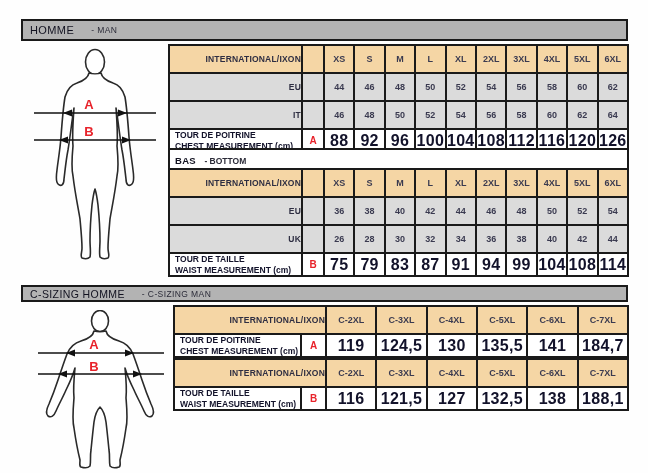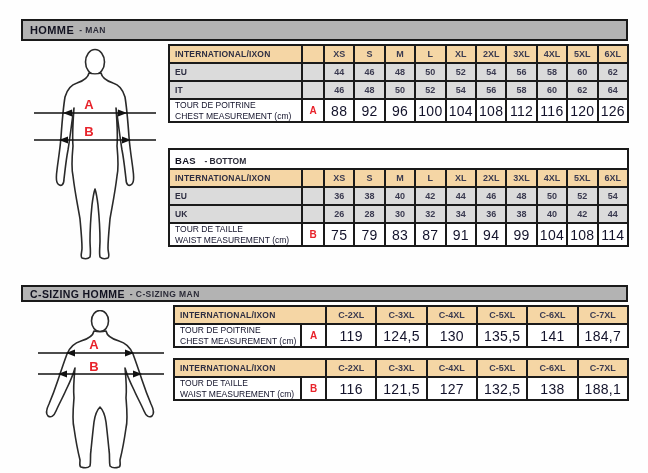--- a/index.html
+++ b/index.html
@@ -5,34 +5,34 @@
   html,body { margin:0; padding:0; background:#ffffff; }
   .page {
     position:relative; width:648px; height:473px; background:#fefefe;
     font-family:"Liberation Sans", sans-serif; overflow:hidden;
   }
   .bar {
     position:absolute; left:21px; width:607px; height:22px;
     background:#b3b3b3; border:2px solid #1a1a1a; box-sizing:border-box;
     display:flex; align-items:center; padding:0 7px; white-space:nowrap;
   }
-  .bar .t  { font-weight:bold; font-size:11px; color:#121220; letter-spacing:.4px; }
-  .bar .s  { font-size:8.5px; color:#2b2b38; margin-left:5px; font-weight:bold; letter-spacing:.4px; }
+  .bar .t  { font-weight:normal; font-size:11px; color:#121220; letter-spacing:.4px; }
+  .bar .s  { font-size:8.5px; color:#2b2b38; margin-left:17px; font-weight:normal; letter-spacing:.4px; }
   table { position:absolute; border-collapse:collapse; table-layout:fixed; background:#ffffff; }
   td { border:2px solid #1a1a1a; padding:0; overflow:hidden; box-sizing:border-box; }
   .title-cell { height:17px; background:#ffffff; padding-left:5px; white-space:nowrap; }
   .title-cell .t { font-weight:bold; font-size:9.5px; color:#121220; letter-spacing:.3px; }
   .title-cell .s { font-size:8.5px; color:#2b2b38; margin-left:4px; font-weight:bold; }
   .peach   { background:#f5d6a5; }
   .grayrow { background:#dbdbdb; }
-  .rowlab  { font-size:8.5px; font-weight:bold; color:#2e2e42; padding-left:5px; height:18px; letter-spacing:.2px; }
+  .rowlab  { font-size:8.5px; font-weight:bold; color:#2e2e42; padding-left:5px; height:28px; letter-spacing:.2px;text-align:right; }
   .szval   { text-align:center; font-size:9px;  font-weight:bold; color:#3a3a50; height:18px; }
-  .meas-lab{ font-size:8.5px; font-weight:normal; color:#12122a; padding-left:5px; line-height:1.25; height:20px; background:#fff;margin-left:44px; }
+  .meas-lab{ font-size:8.5px; font-weight:bold; color:#12122a; padding-left:5px; line-height:1.25; height:20px; background:#fff;margin-left:44px; }
   .letter  { color:#e8232b; font-weight:bold; text-align:center; font-size:10px; background:#fff; }
-  .measval { text-align:center; font-size:14px; font-weight:normal; color:#12122a; background:#fff; height:23px; letter-spacing:.3px; }
+  .measval { text-align:center; font-size:16px; font-weight:bold; color:#12122a; background:#fff; height:23px; letter-spacing:.3px; }
   .tbl-top { left:168px; top:44px;  width:461px; }
   .tbl-bot { left:168px; top:148px; width:461px; }
   .tbl-c1  { left:173px; top:305px; width:456px; }
   .tbl-c2  { left:173px; top:358px; width:456px; }
   .fig { position:absolute; }
 </style>
 </head>
 <body>
 
 <div class="page">

